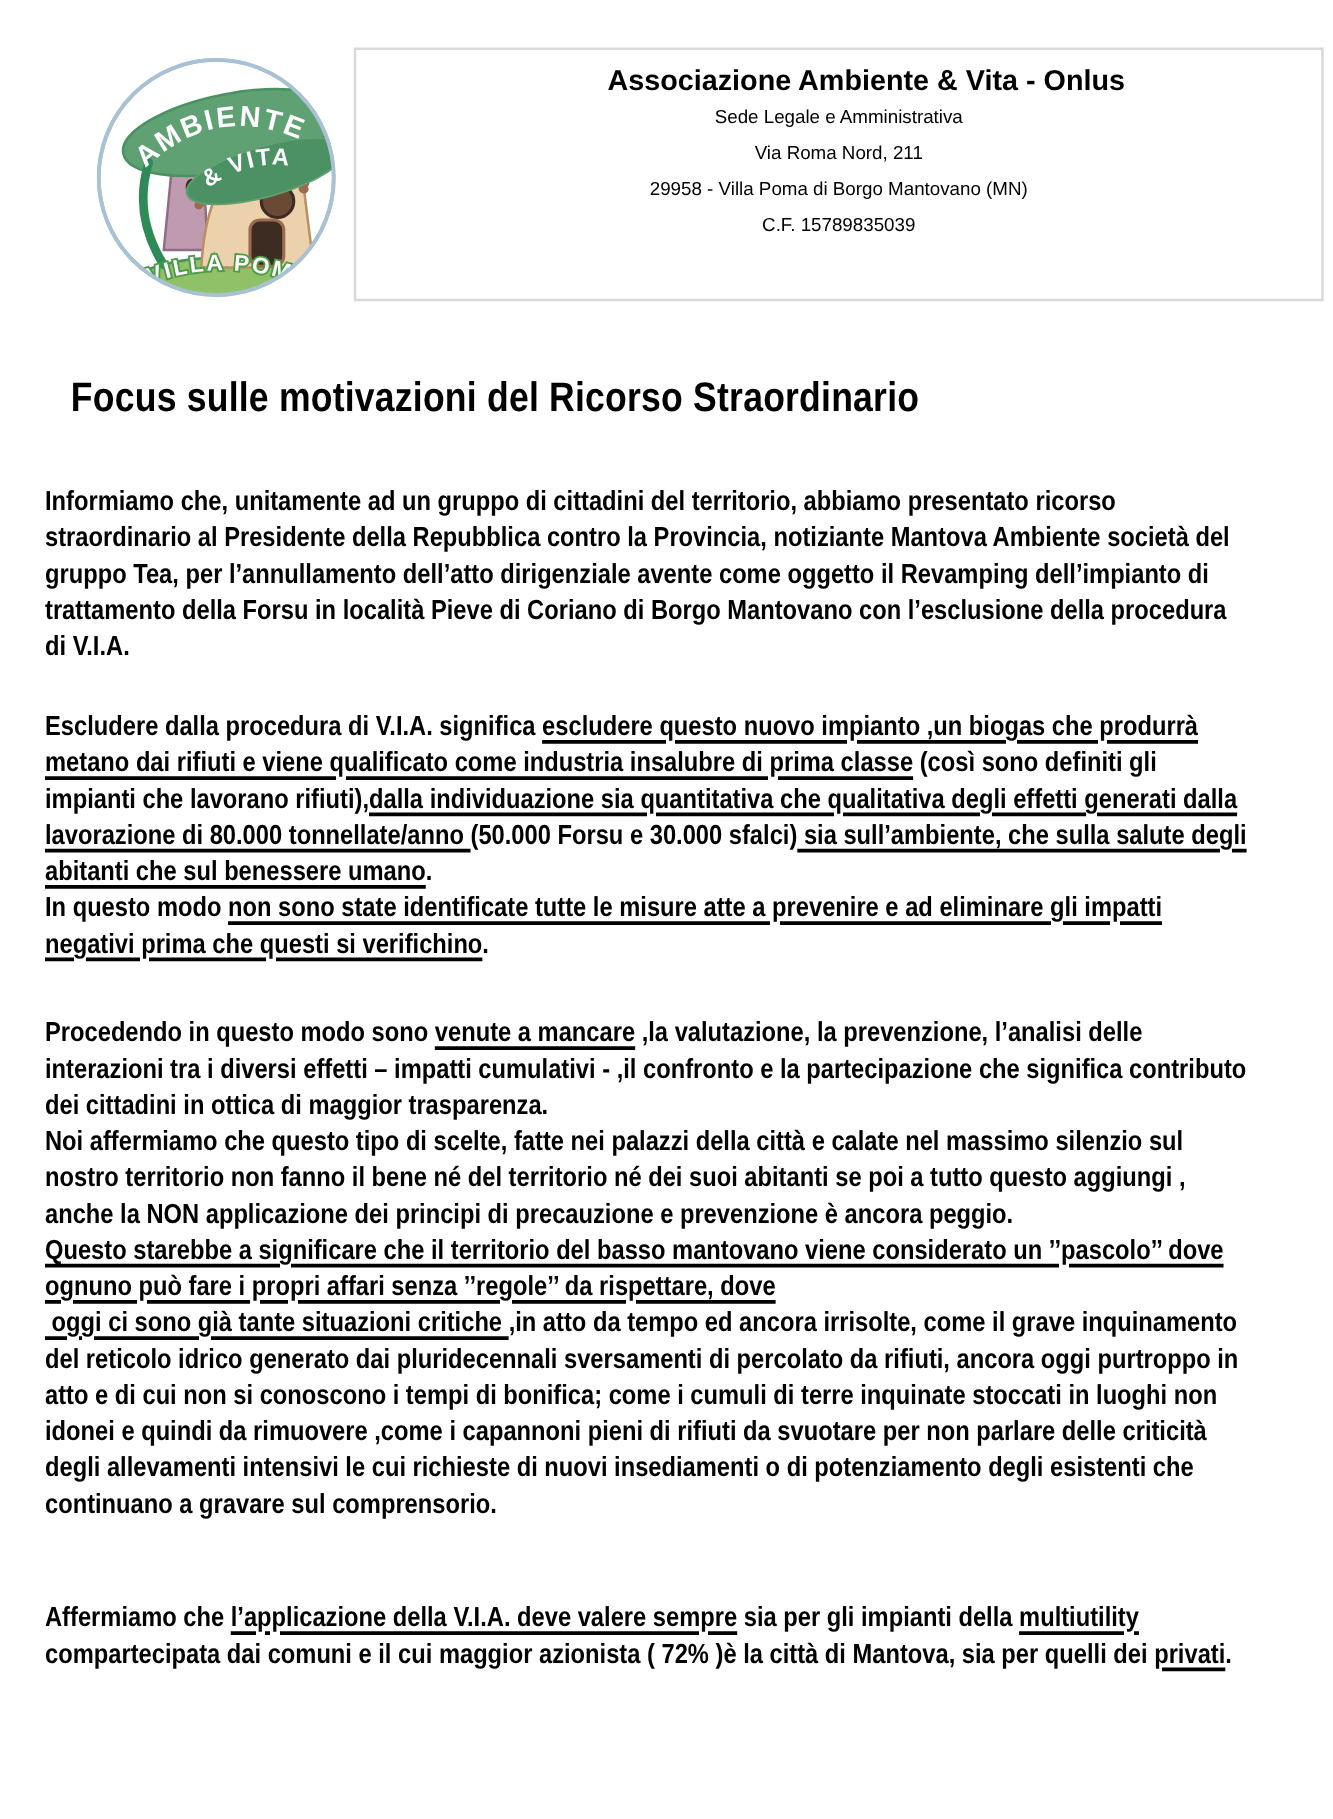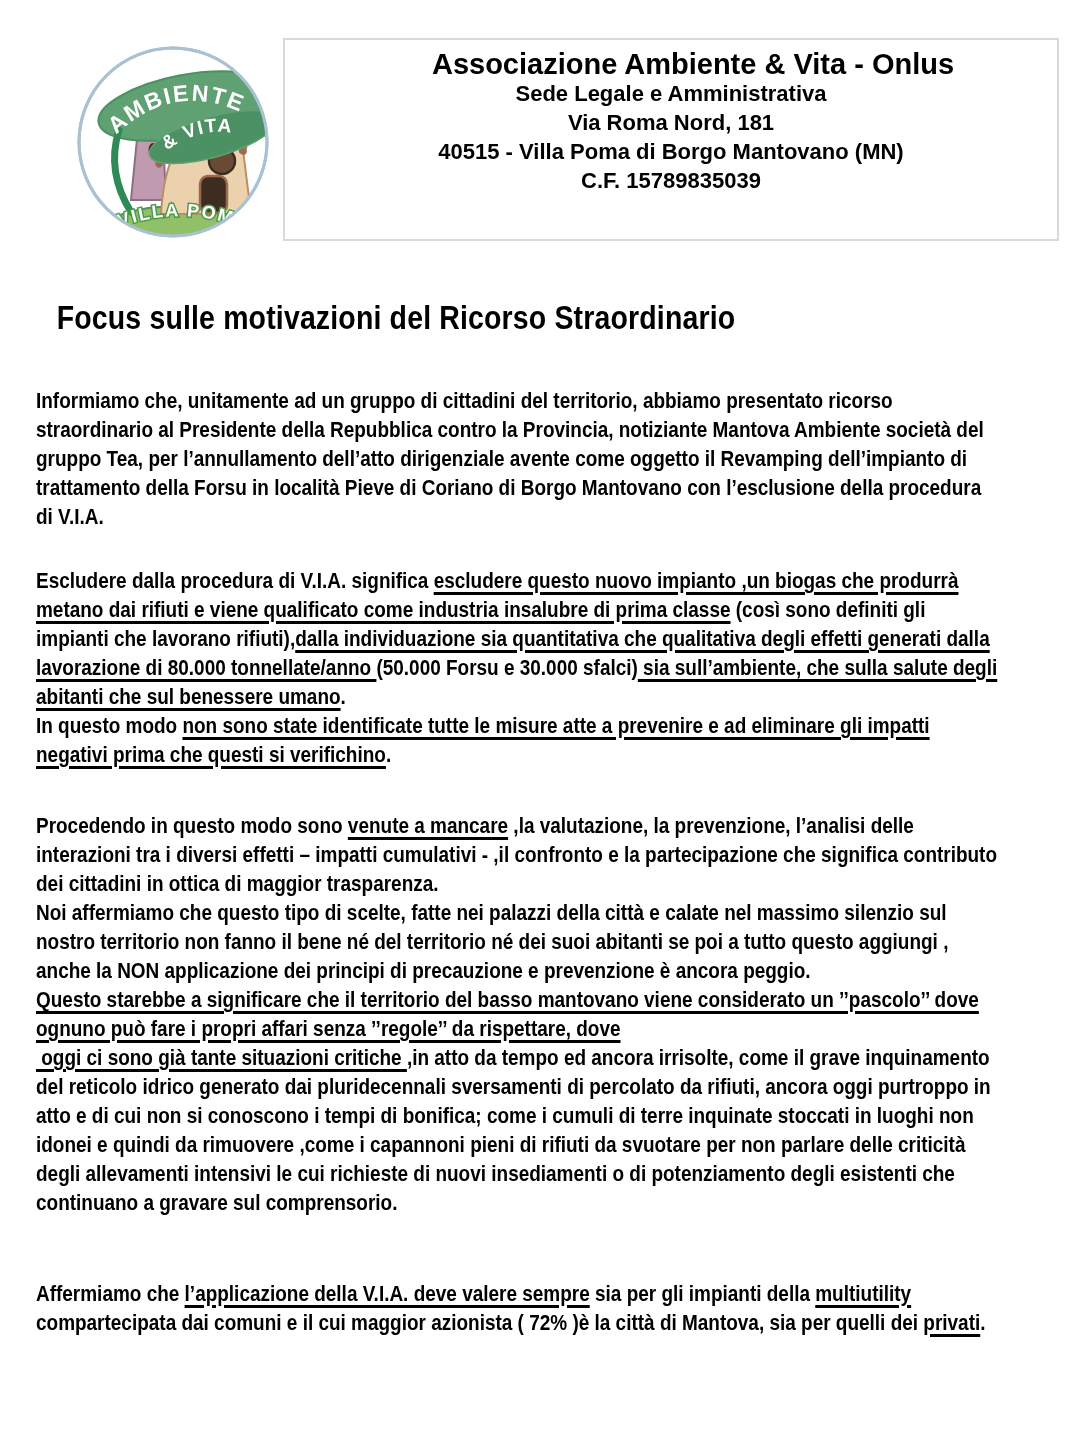--- a/index.html
+++ b/index.html
@@ -26,22 +26,22 @@
     -webkit-font-smoothing:antialiased;
   }
   
   .letterhead{position:relative;height:252px;}
   .logo{position:absolute;left:73px;top:42px;width:200px;height:200px;}
   .lh-box{
     position:absolute;left:283px;top:38px;width:776px;height:203px;
     border:2px solid var(--box-border,#d9d9d9);
     padding-top:10px;text-align:center;background:#fff;
   }
-  .org-name{font-weight:bold;font-size:29px;line-height:29px;margin-left:44px;}
-  .lh-line{font-size:22px;line-height:29px;font-weight:bold;}
+  .org-name{font-weight:bold;font-size:23px;line-height:29px;margin-left:44px;}
+  .lh-line{font-size:15px;line-height:29px;}
   
   .condensed{
     margin-left:36px;width:1122px;
     transform:scaleX(0.862);transform-origin:0 0;
     font-weight:bold;
   }
   h1.title{
     margin:48px 0 0 24px;
     font-size:33px;line-height:36px;font-weight:bold;letter-spacing:0.2px;
   }
@@ -103,22 +103,22 @@
         <text class="logo-word w-top"><textPath href="#arcTop" startOffset="6%">AMBIENTE</textPath></text>
         <text class="logo-word w-mid"><textPath href="#arcMid" startOffset="8%">&amp; VITA</textPath></text>
         <text class="logo-word w-bot"><textPath href="#arcBot" startOffset="4%">VILLA POMA</textPath></text>
       </g>
       <circle cx="100" cy="100" r="94" fill="none" stroke="#a9c2d3" stroke-width="3"></circle>
     </svg>
   </div>
   <div class="lh-box">
     <div class="org-name">Associazione Ambiente &amp; Vita - Onlus</div>
     <div class="lh-line">Sede Legale e Amministrativa</div>
-    <div class="lh-line">Via Roma Nord, 181</div>
-    <div class="lh-line">40515 - Villa Poma di Borgo Mantovano (MN)</div>
+    <div class="lh-line">Via Roma Nord, 211</div>
+    <div class="lh-line">29958 - Villa Poma di Borgo Mantovano (MN)</div>
     <div class="lh-line">C.F. 15789835039</div>
   </div>
 </div>
 
 <div class="condensed">
   <h1 class="title">Focus sulle motivazioni del Ricorso Straordinario</h1>
   <div class="bodytext">
     <p class="g1"><span>Informiamo che, unitamente ad un gruppo di cittadini del territorio, abbiamo presentato ricorso straordinario al Presidente della Repubblica contro la Provincia, notiziante Mantova Ambiente società del gruppo Tea, per l’annullamento dell’atto dirigenziale avente come oggetto il Revamping dell’impianto di trattamento della Forsu in località Pieve di Coriano di Borgo Mantovano con l’esclusione della procedura di V.I.A.</span></p>
     <p class="g2"><span>Escludere dalla procedura di V.I.A. significa </span><u>escludere questo nuovo impianto ,un biogas che produrrà metano dai rifiuti e viene qualificato come industria insalubre di prima classe</u><span> (così sono definiti gli impianti che lavorano rifiuti),</span><u>dalla individuazione sia quantitativa che qualitativa degli effetti generati dalla lavorazione di 80.000 tonnellate/anno </u><span>(50.000 Forsu e 30.000 sfalci)</span><u> sia sull’ambiente, che sulla salute degli abitanti che sul benessere umano</u><span>.</span><br><span>In questo modo </span><u>non sono state identificate tutte le misure atte a prevenire e ad eliminare gli impatti negativi prima che questi si verifichino</u><span>.</span></p>
     <p class="g3"><span>Procedendo in questo modo sono </span><u>venute a mancare</u><span> ,la valutazione, la prevenzione, l’analisi delle interazioni tra i diversi effetti – impatti cumulativi - ,il confronto e la partecipazione che significa contributo dei cittadini in ottica di maggior trasparenza.</span><br><span>Noi affermiamo che questo tipo di scelte, fatte nei palazzi della città e calate nel massimo silenzio sul nostro territorio non fanno il bene né del territorio né dei suoi abitanti se poi a tutto questo aggiungi , anche la NON applicazione dei principi di precauzione e prevenzione è ancora peggio.</span><br><u>Questo starebbe a significare che il territorio del basso mantovano viene considerato un ’’pascolo’’ dove ognuno può fare i propri affari senza ’’regole’’ da rispettare, dove</u><br><u>&nbsp;oggi ci sono già tante situazioni critiche&nbsp;</u><span>,in atto da tempo ed ancora irrisolte, come il grave inquinamento del reticolo idrico generato dai pluridecennali sversamenti di percolato da rifiuti, ancora oggi purtroppo in atto e di cui non si conoscono i tempi di bonifica; come i cumuli di terre inquinate stoccati in luoghi non idonei e quindi da rimuovere ,come i capannoni pieni di rifiuti da svuotare per non parlare delle criticità degli allevamenti intensivi le cui richieste di nuovi insediamenti o di potenziamento degli esistenti che continuano a gravare sul comprensorio.</span></p>

